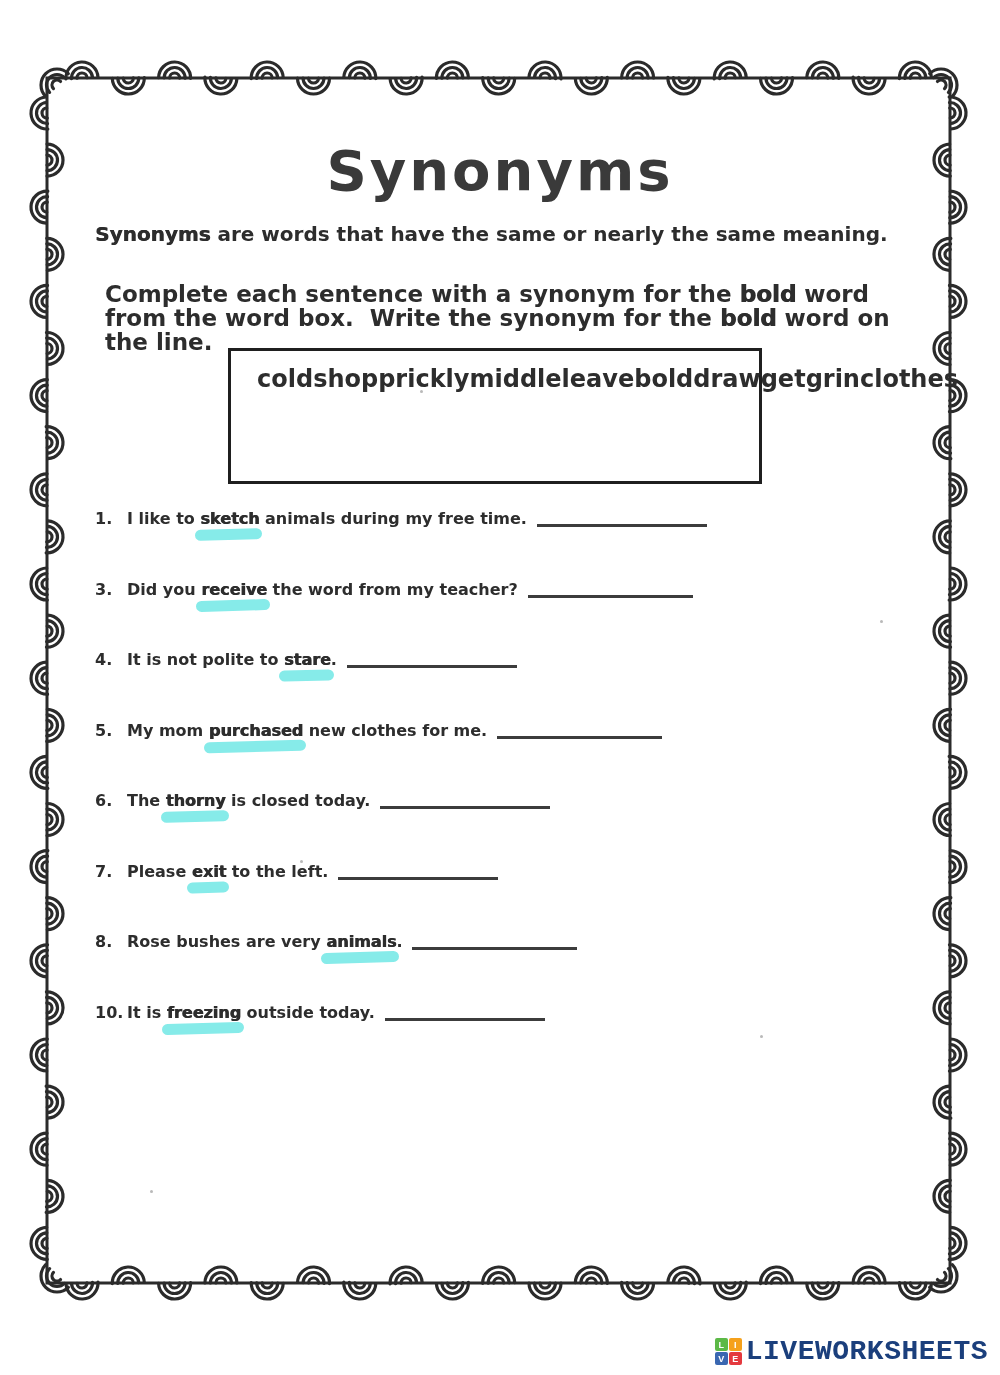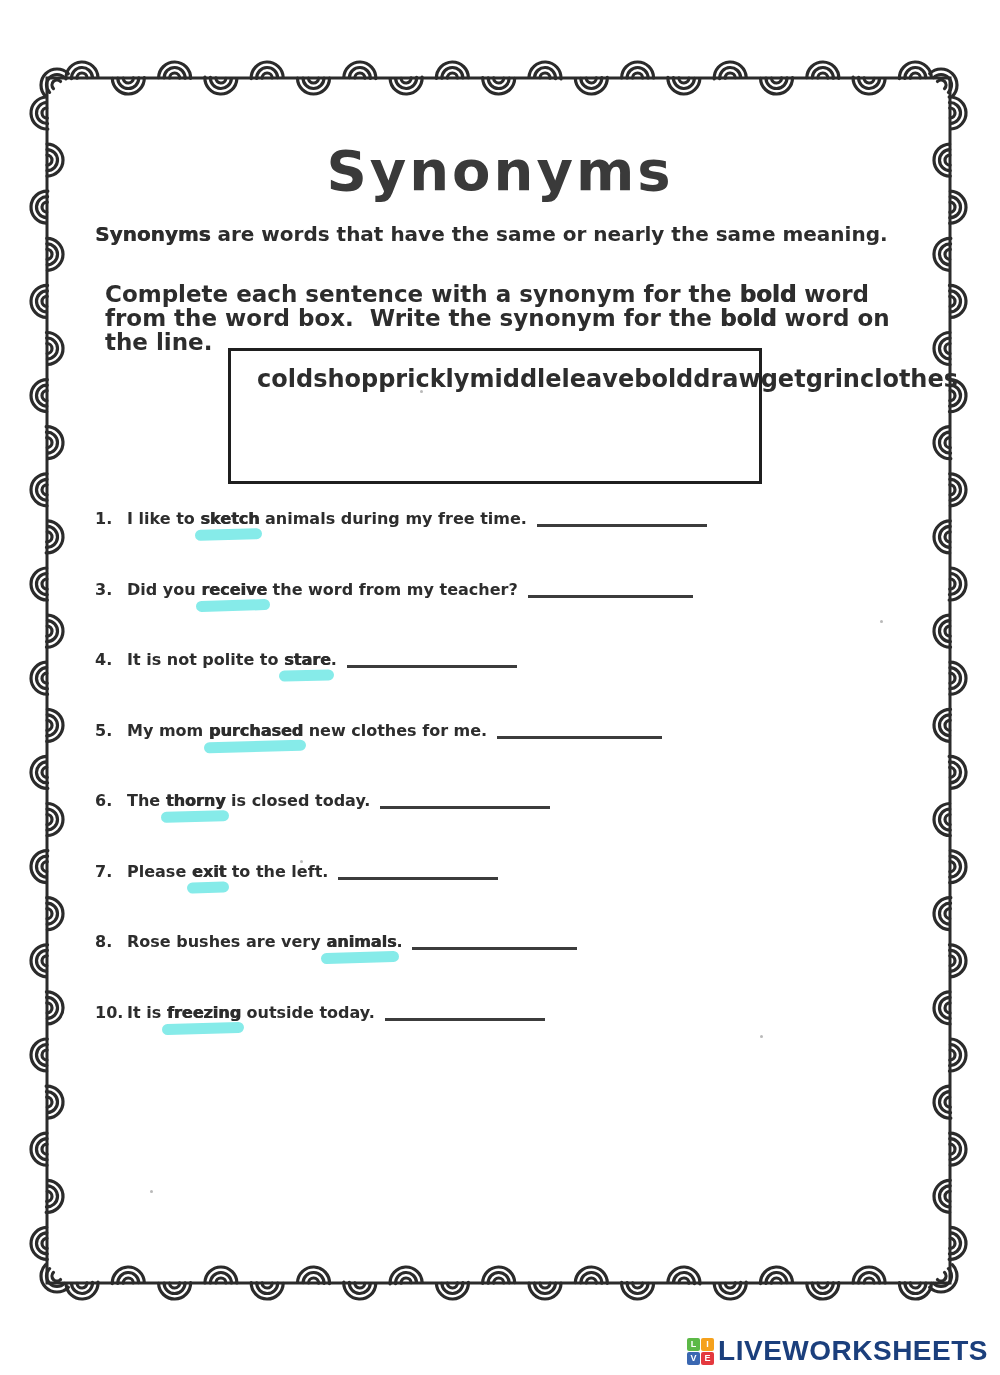--- a/index.html
+++ b/index.html
@@ -37,21 +37,21 @@
   .sentence .txt { white-space:pre-wrap; }
   .kw { position:relative; text-shadow:0.7px 0 currentColor; }
   .kw::after { content:""; position:absolute; left:-5px; right:-3px; bottom:-12px;
     height:11px; background:var(--hl); border-radius:6px; transform:rotate(-1.6deg); }
   .blank { display:inline-block; height:18px; border-bottom:3px solid #3c3c3c;
     transform:translateY(3px); margin-left:10px; }.w160{width:160px}.w165{width:165px}.w170{width:170px}
 
   .footer { position:absolute; right:12px; bottom:8px; display:flex; align-items:center; gap:4px; cursor:pointer; }
   .logo-grid { display:grid; grid-template-columns:13px 13px; grid-template-rows:13px 13px; gap:1px; }
   .logo-sq { color:#fff; font-size:9px; font-weight:700; display:flex; align-items:center; justify-content:center; border-radius:2px; font-family:"Liberation Sans", sans-serif; }
-  .brand { font-family:Liberation Sans, sans-serif; font-weight:700; font-size:28px; color:var(--brand); letter-spacing:0.5px; }
+  .brand { font-family:Liberation Mono, monospace; font-weight:700; font-size:28px; color:var(--brand); letter-spacing:0.5px; }
 
   .speck { position:absolute; width:3px; height:3px; border-radius:50%; background:#8a8a8a; opacity:.6; }
 </style>
 </head>
 <body>
 
 <div class="page">
 
   <svg class="border-svg" width="1000" height="1375">
     <defs>

